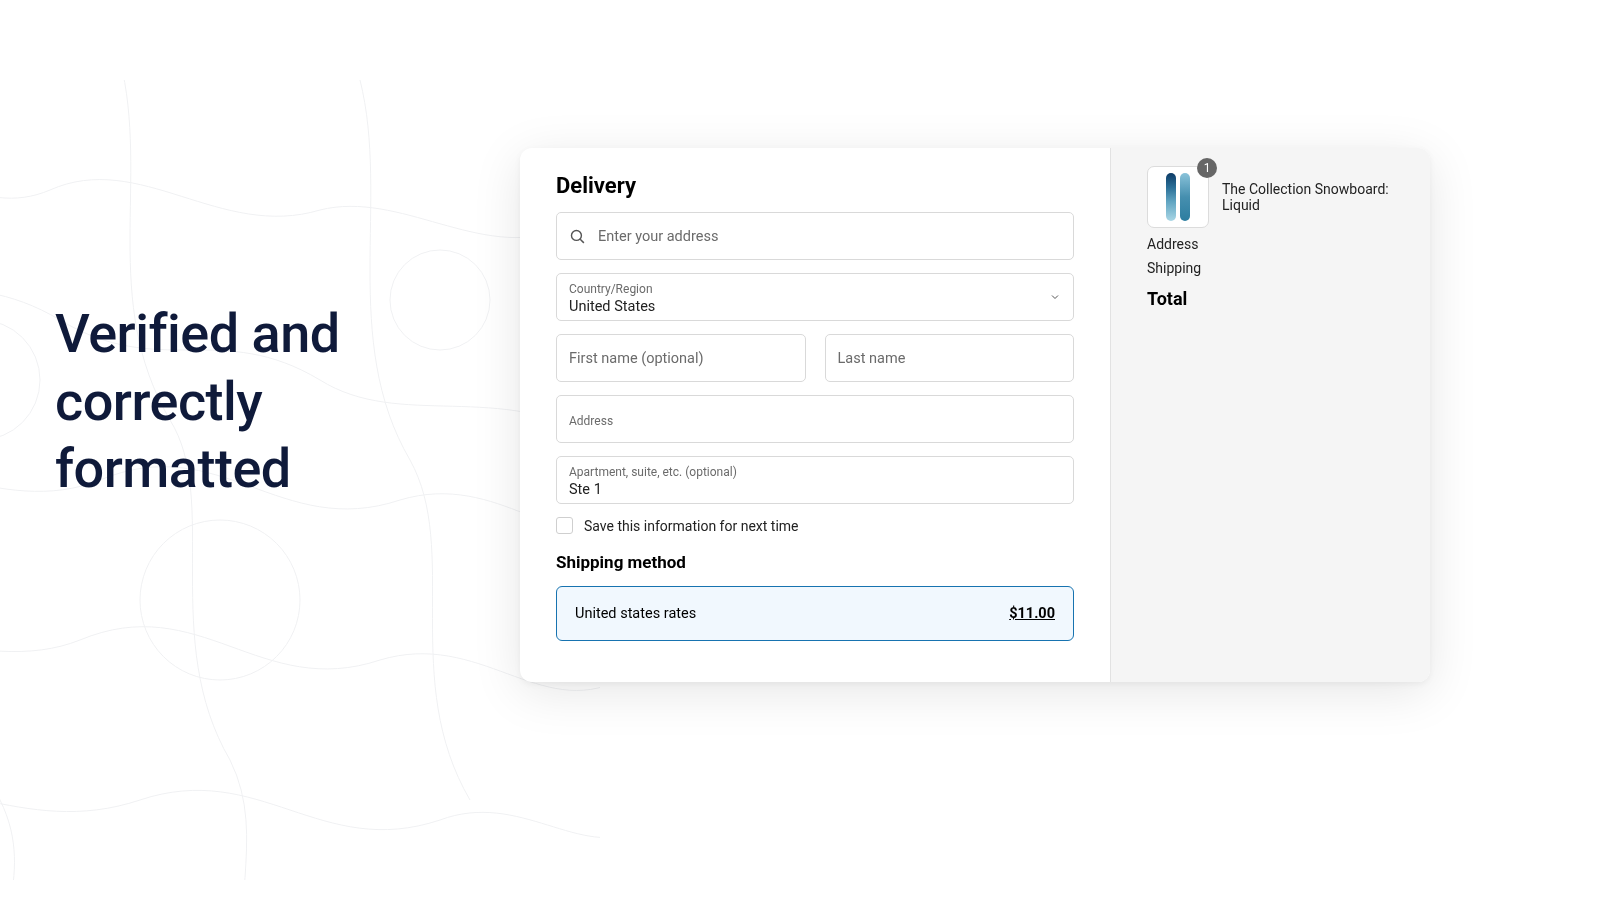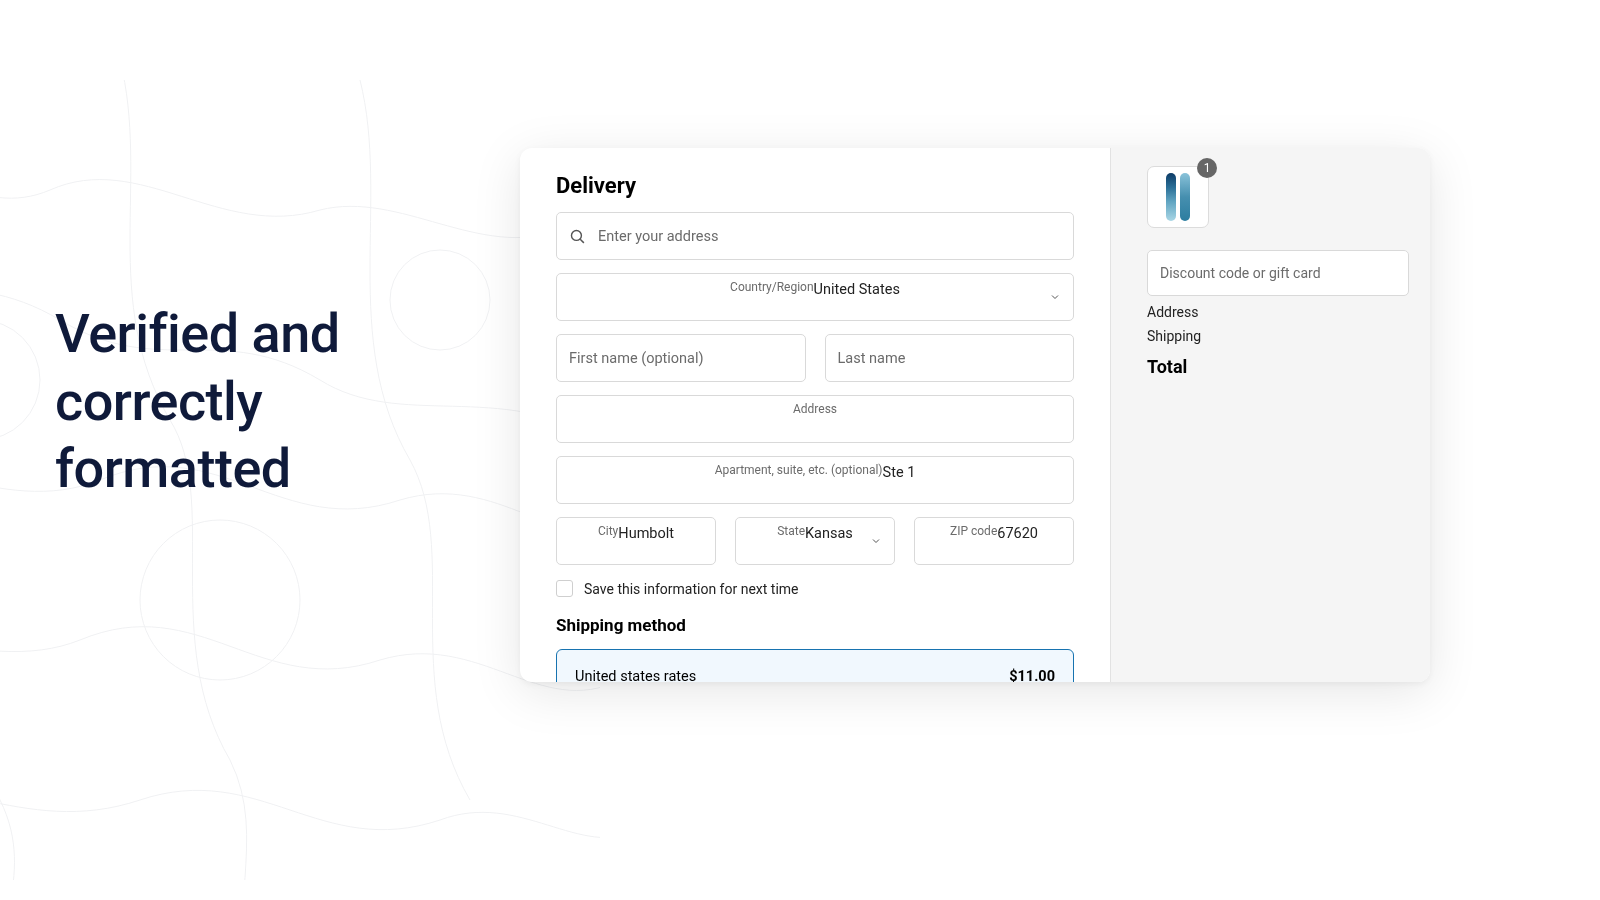--- a/index.html
+++ b/index.html
@@ -72,21 +72,21 @@
   .field.single-line {
     height: 48px;
     display: flex;
     align-items: center;
     padding: 0 12px;
   }
   .field.float {
     padding: 6px 12px 1px 12px;
     min-height: 48px;
     display: flex;
-    flex-direction: row;
+    flex-direction: column;
     justify-content: center;
   }
   .field .float-label {
     font-size: 12px;
     color: #6b6b6b;
     line-height: 1.2;
   }
   .field .float-value {
     font-size: 14.5px;
     color: #222;
@@ -237,39 +237,20 @@
 
     <div class="field float">
       <span class="float-label">Address</span>
     </div>
 
     <div class="field float">
       <span class="float-label">Apartment, suite, etc. (optional)</span>
       <span class="float-value">Ste 1</span>
     </div>
 
-    <div class="row">
-      <div class="field float">
-        <span class="float-label">City</span>
-        <span class="float-value">Humbolt</span>
-      </div>
-      <div class="field float">
-        <span class="float-label">State</span>
-        <span class="float-value">Kansas</span>
-        <span class="chevron">
-          <svg width="12" height="12" viewBox="0 0 24 24" fill="none" stroke="#555" stroke-width="2">
-              <polyline points="6 9 12 15 18 9"></polyline>
-            </svg>
-        </span>
-      </div>
-      <div class="field float">
-        <span class="float-label">ZIP code</span>
-        <span class="float-value">67620</span>
-      </div>
-    </div>
 
     <div class="checkbox-row">
       <div class="checkbox-box"></div>
       <span class="checkbox-label">Save this information for next time</span>
     </div>
 
     <h3 class="shipping-title">Shipping method</h3>
 
     <div class="shipping-option">
       <span>United states rates</span>
@@ -279,25 +260,23 @@
   </div>
 
   <div class="right-col">
 
     <div class="cart-item">
       <div class="thumb">
         <div class="board"></div>
         <div class="board alt"></div>
       </div>
       <div class="qty-badge">1</div>
-    </div>
-
-    <div class="discount-field">
-      <span class="placeholder">Discount code or gift card</span>
-    </div>
+      <span class="item-name">The Collection Snowboard: Liquid</span>
+    </div>
+
 
     <div class="summary-line">
       <span>Address</span>
     </div>
     <div class="summary-line">
       <span>Shipping</span>
     </div>
     <div class="total-line">
       <span>Total</span>
     </div>

